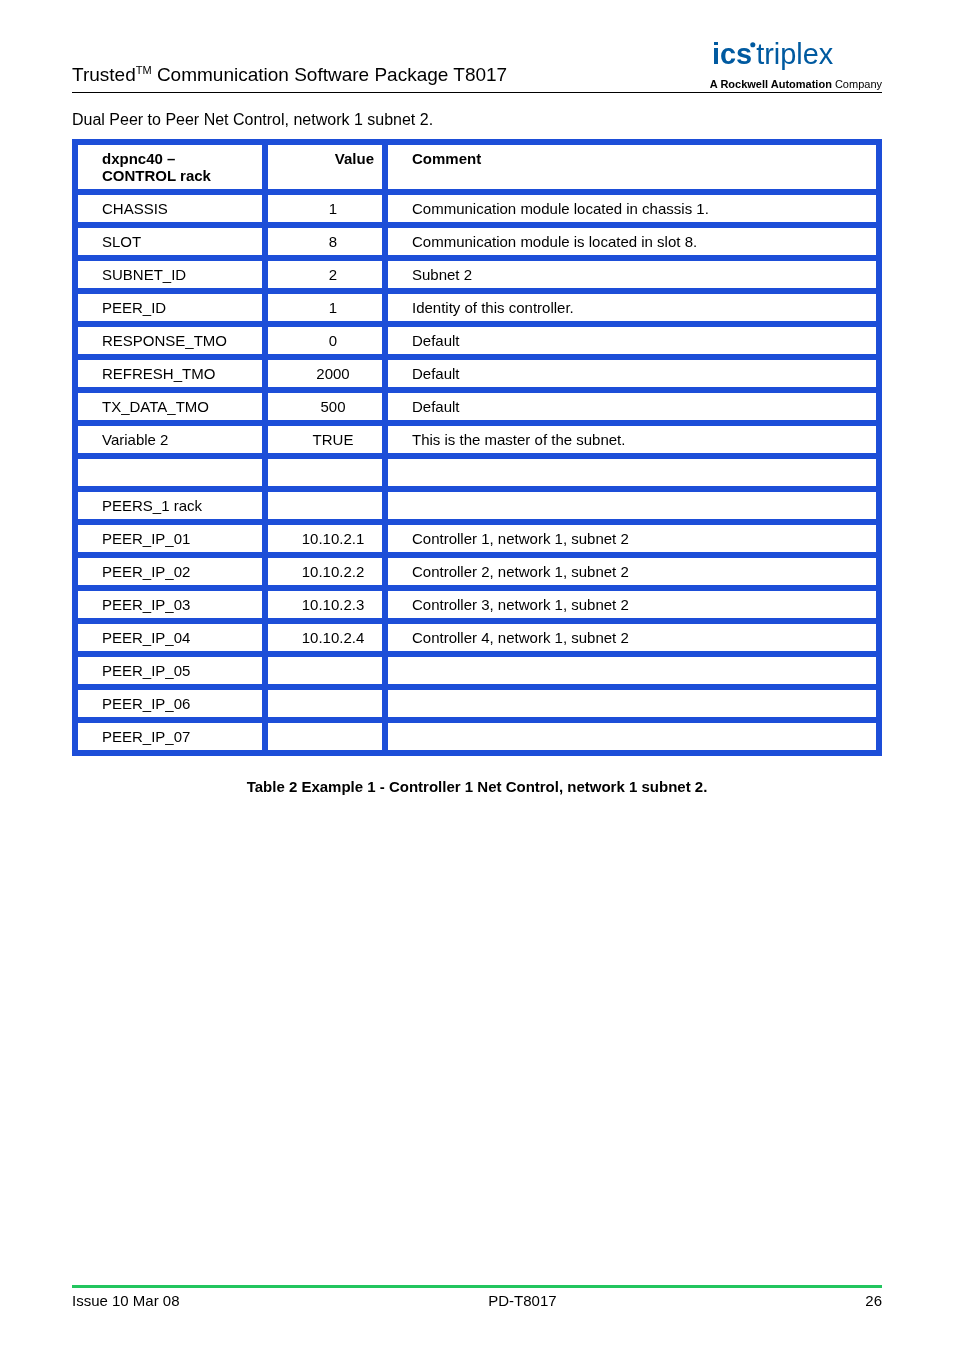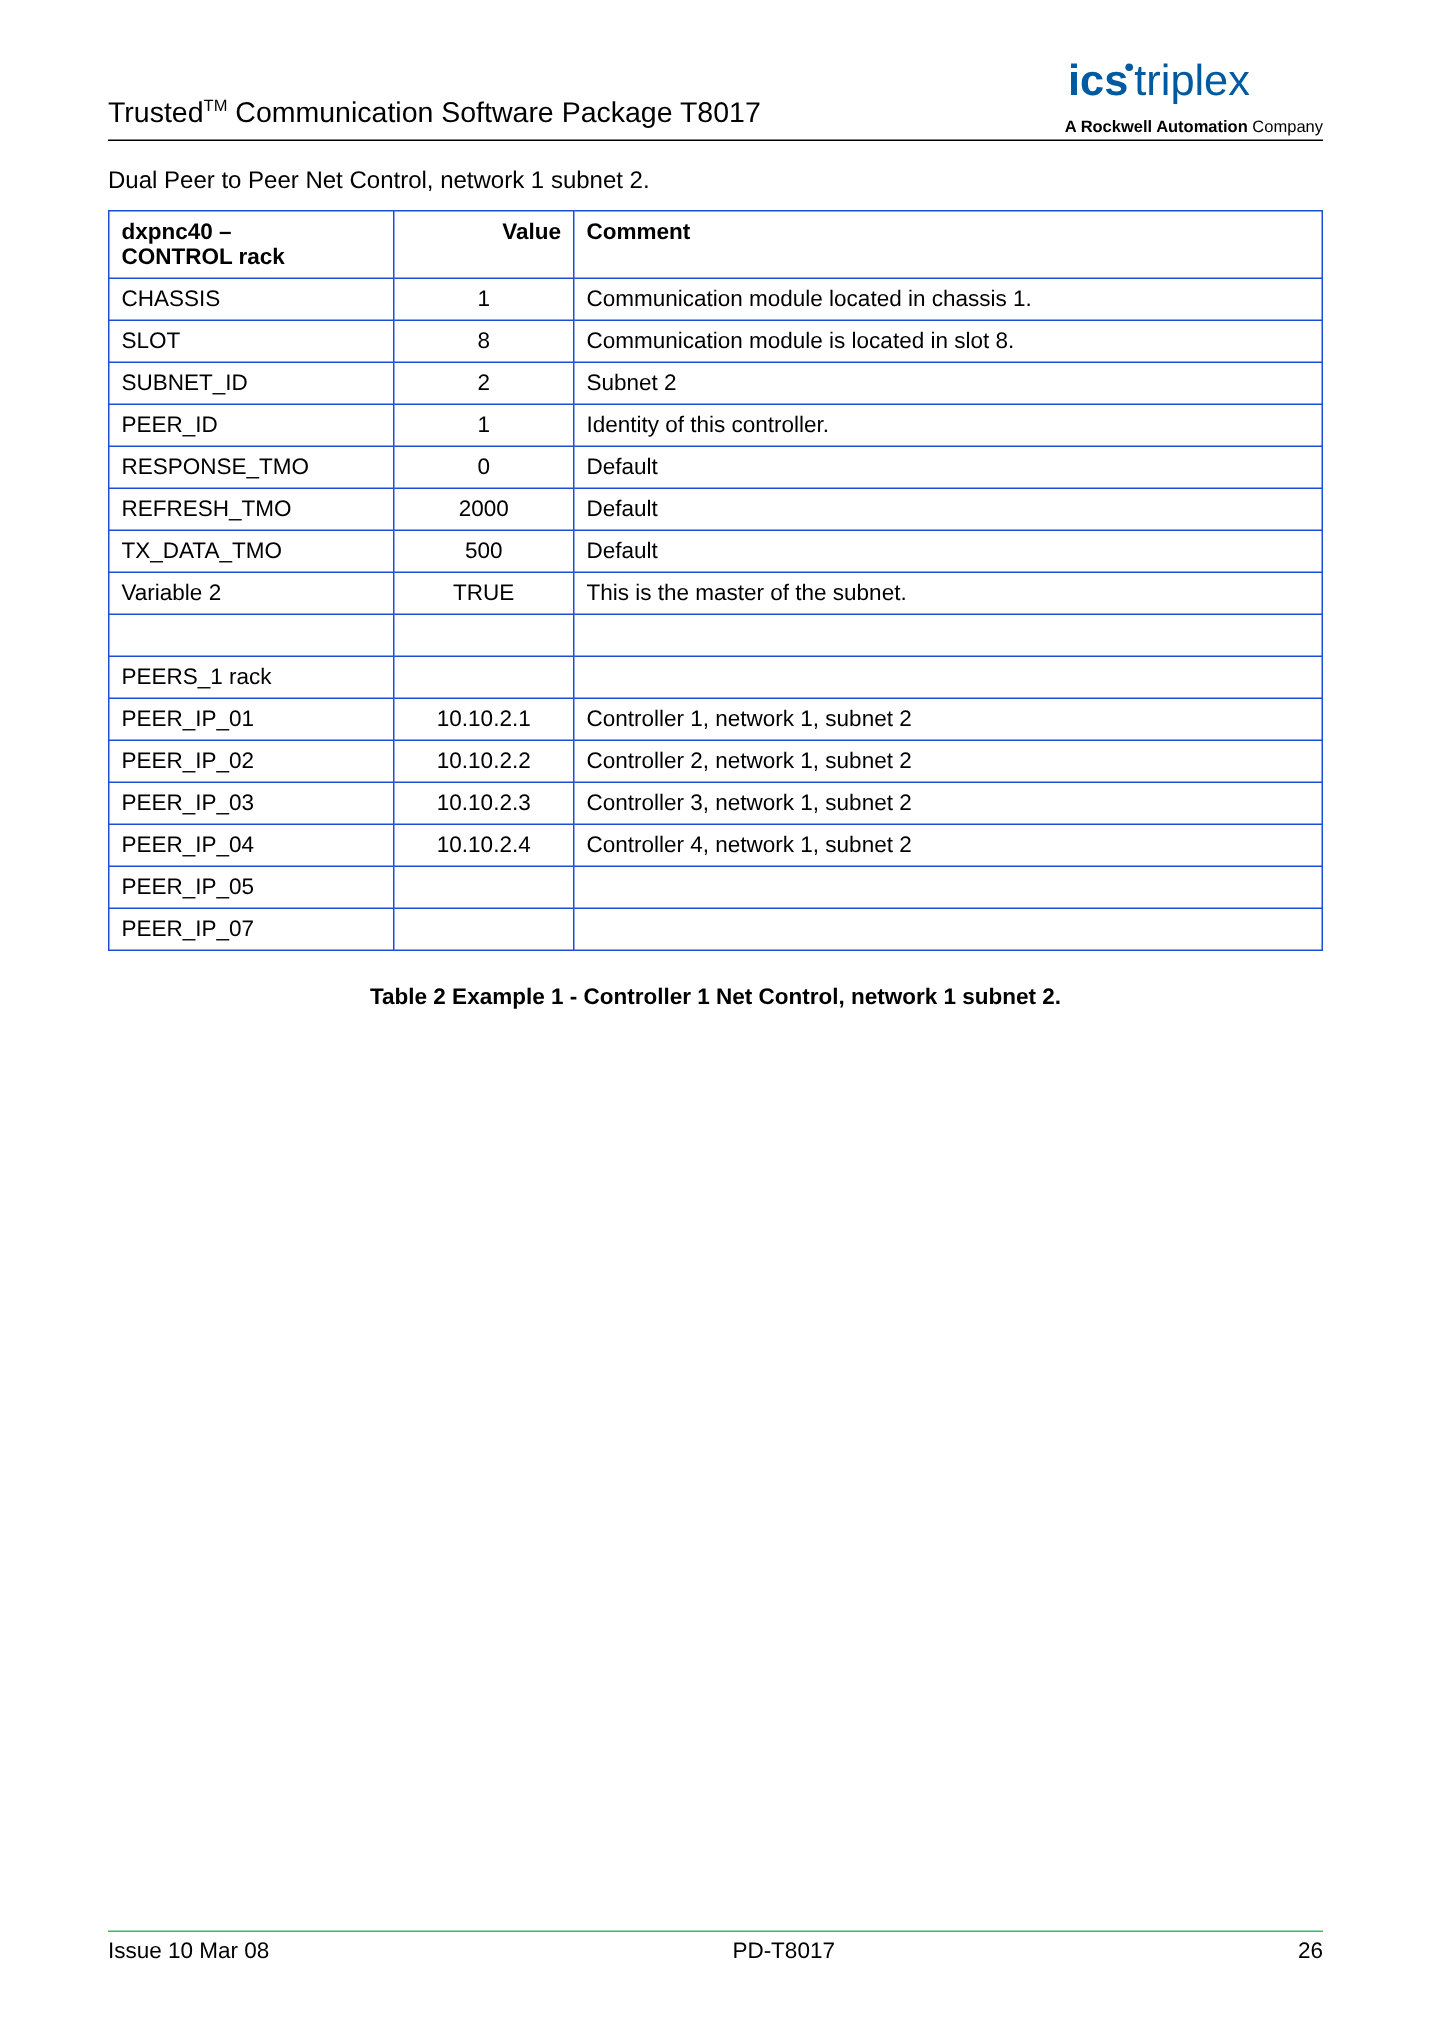--- a/index.html
+++ b/index.html
@@ -34,41 +34,41 @@
   .subhead {
     font-size: 16px;
     margin-bottom: 10px;
   }
   table.main {
     width: 100%;
     border-collapse: collapse;
     font-size: 15px;
   }
   table.main th, table.main td {
-    border: 1px solid #1d4ed8;
-    padding: 5px 8px 5px 8px;
+    border: 6px solid #1d4ed8;
+    padding: 5px 8px 5px 24px;
     vertical-align: top;
     text-align: left;
   }
   table.main th { font-weight: 700; }
   .col-key { width: 190px; }
   .col-val { width: 120px; text-align: center; }
   table.main td.center { text-align: center; }
   .caption {
     text-align: center;
     font-size: 15px;
     font-weight: 700;
     margin-top: 22px;
   }
   .footer {
     position: absolute;
     left: 72px;
     right: 72px;
     bottom: 42px;
-    border-top: 1px solid #22c55e;
+    border-top: 3px solid #22c55e;
     display: flex;
     justify-content: space-between;
     font-size: 15px;
     padding-top: 4px;
   }
 </style>
 </head>
 <body>
 
 <div class="header-row">
@@ -170,20 +170,25 @@
         <td>PEER_IP_04</td>
         <td class="center">10.10.2.4</td>
         <td>Controller 4, network 1, subnet 2</td>
       </tr>
     <tr>
         <td>PEER_IP_05</td>
         <td class="center">&nbsp;</td>
         <td></td>
       </tr>
     <tr>
+        <td>PEER_IP_06</td>
+        <td class="center">&nbsp;</td>
+        <td></td>
+      </tr>
+    <tr>
         <td>PEER_IP_07</td>
         <td class="center">&nbsp;</td>
         <td></td>
       </tr>
   </tbody>
 </table>
 
 <div class="caption">Table 2 Example 1 - Controller 1 Net Control, network 1 subnet 2.</div>
 
 <div class="footer">

